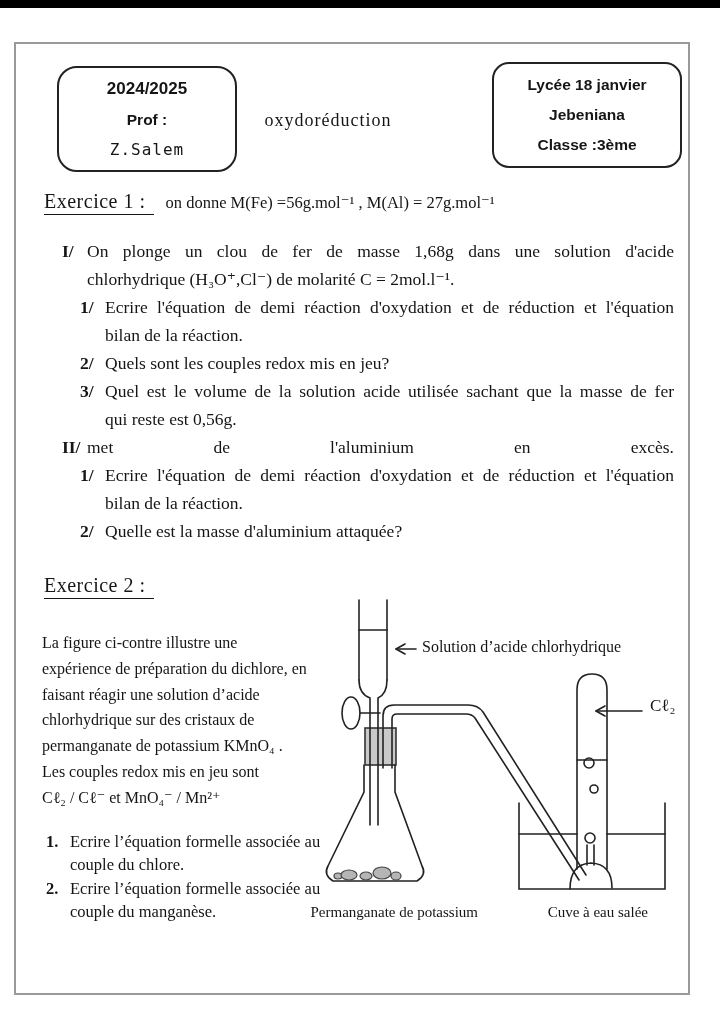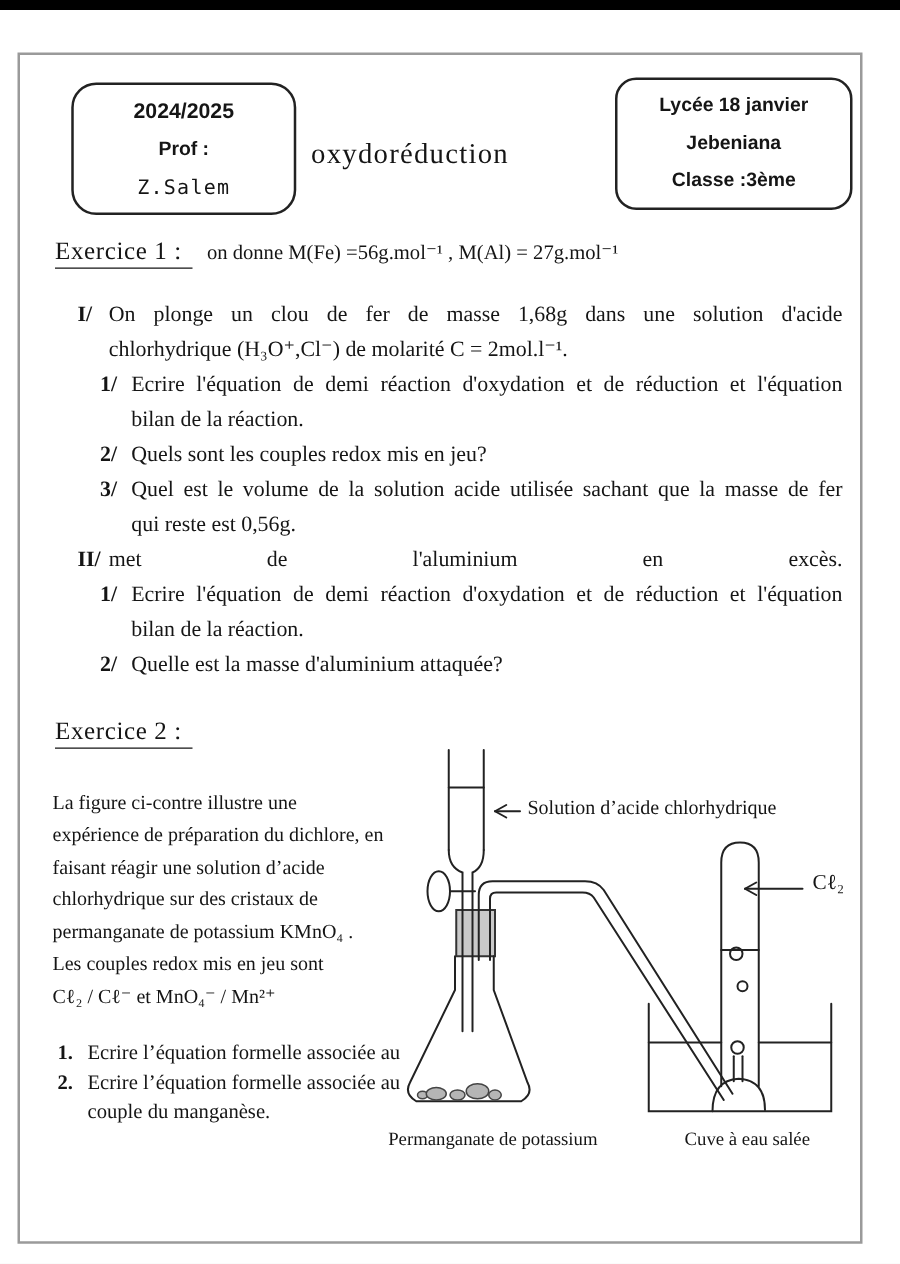--- a/index.html
+++ b/index.html
@@ -12,21 +12,21 @@
   
   .hbox{position:absolute;display:flex;flex-direction:column;justify-content:space-evenly;
         align-items:center;border:2px solid #222;background:#fff;text-align:center;}
   .hbox-left{left:41px;top:22px;width:176px;height:102px;border-radius:20px;}
   .hbox-right{left:476px;top:18px;width:186px;height:102px;border-radius:17px;}
   .sans{font-family:"Liberation Sans","DejaVu Sans",sans-serif;}
   .hb-line{font-weight:bold;font-size:15.5px;}
   .hb-year{font-weight:bold;font-size:17px;}
   .prof-name{font-family:"DejaVu Sans Mono",monospace;font-size:16px;letter-spacing:1px;font-weight:400;}
   .title1{position:absolute;left:238px;top:30px;width:240px;font-size:21px;letter-spacing:.4px;text-align:center;}
-  .title2{position:absolute;left:212px;top:66px;width:200px;font-size:23px;letter-spacing:1px;text-align:center;}
+  .title2{position:absolute;left:212px;top:66px;width:200px;font-size:18px;letter-spacing:1px;text-align:center;}
 
   
   .ex-heading{font-size:20px;letter-spacing:.5px;border-bottom:1.6px solid #151515;
               padding:0 8px 1px 0;display:inline-block;}
   .ex1-head{position:absolute;left:28px;top:146px;white-space:nowrap;}
   .given{font-size:16.5px;margin-left:12px;}
   .ex1-body{position:absolute;left:46px;top:193px;width:612px;font-size:17.5px;line-height:28px;}
   .item{display:flex;}
   .item .mk{flex:none;width:25px;font-weight:bold;}
   .item.lvlB{margin-left:18px;}
@@ -137,20 +137,21 @@
         <div>permanganate de potassium KMnO₄ .</div>
         <div>Les couples redox mis en jeu sont</div>
         <div>Cℓ₂ / Cℓ⁻ et MnO₄⁻ / Mn²⁺</div>
       </div>
 
     <div class="ex2-questions">
       <div class="item">
         <span class="mk">1.</span>
         <div class="itext">
             <div>Ecrire l’équation formelle associée au</div>
+            <div>couple du chlore.</div>
           </div>
       </div>
       <div class="item">
         <span class="mk">2.</span>
         <div class="itext">
             <div>Ecrire l’équation formelle associée au</div>
             <div>couple du manganèse.</div>
           </div>
       </div>
     </div>

